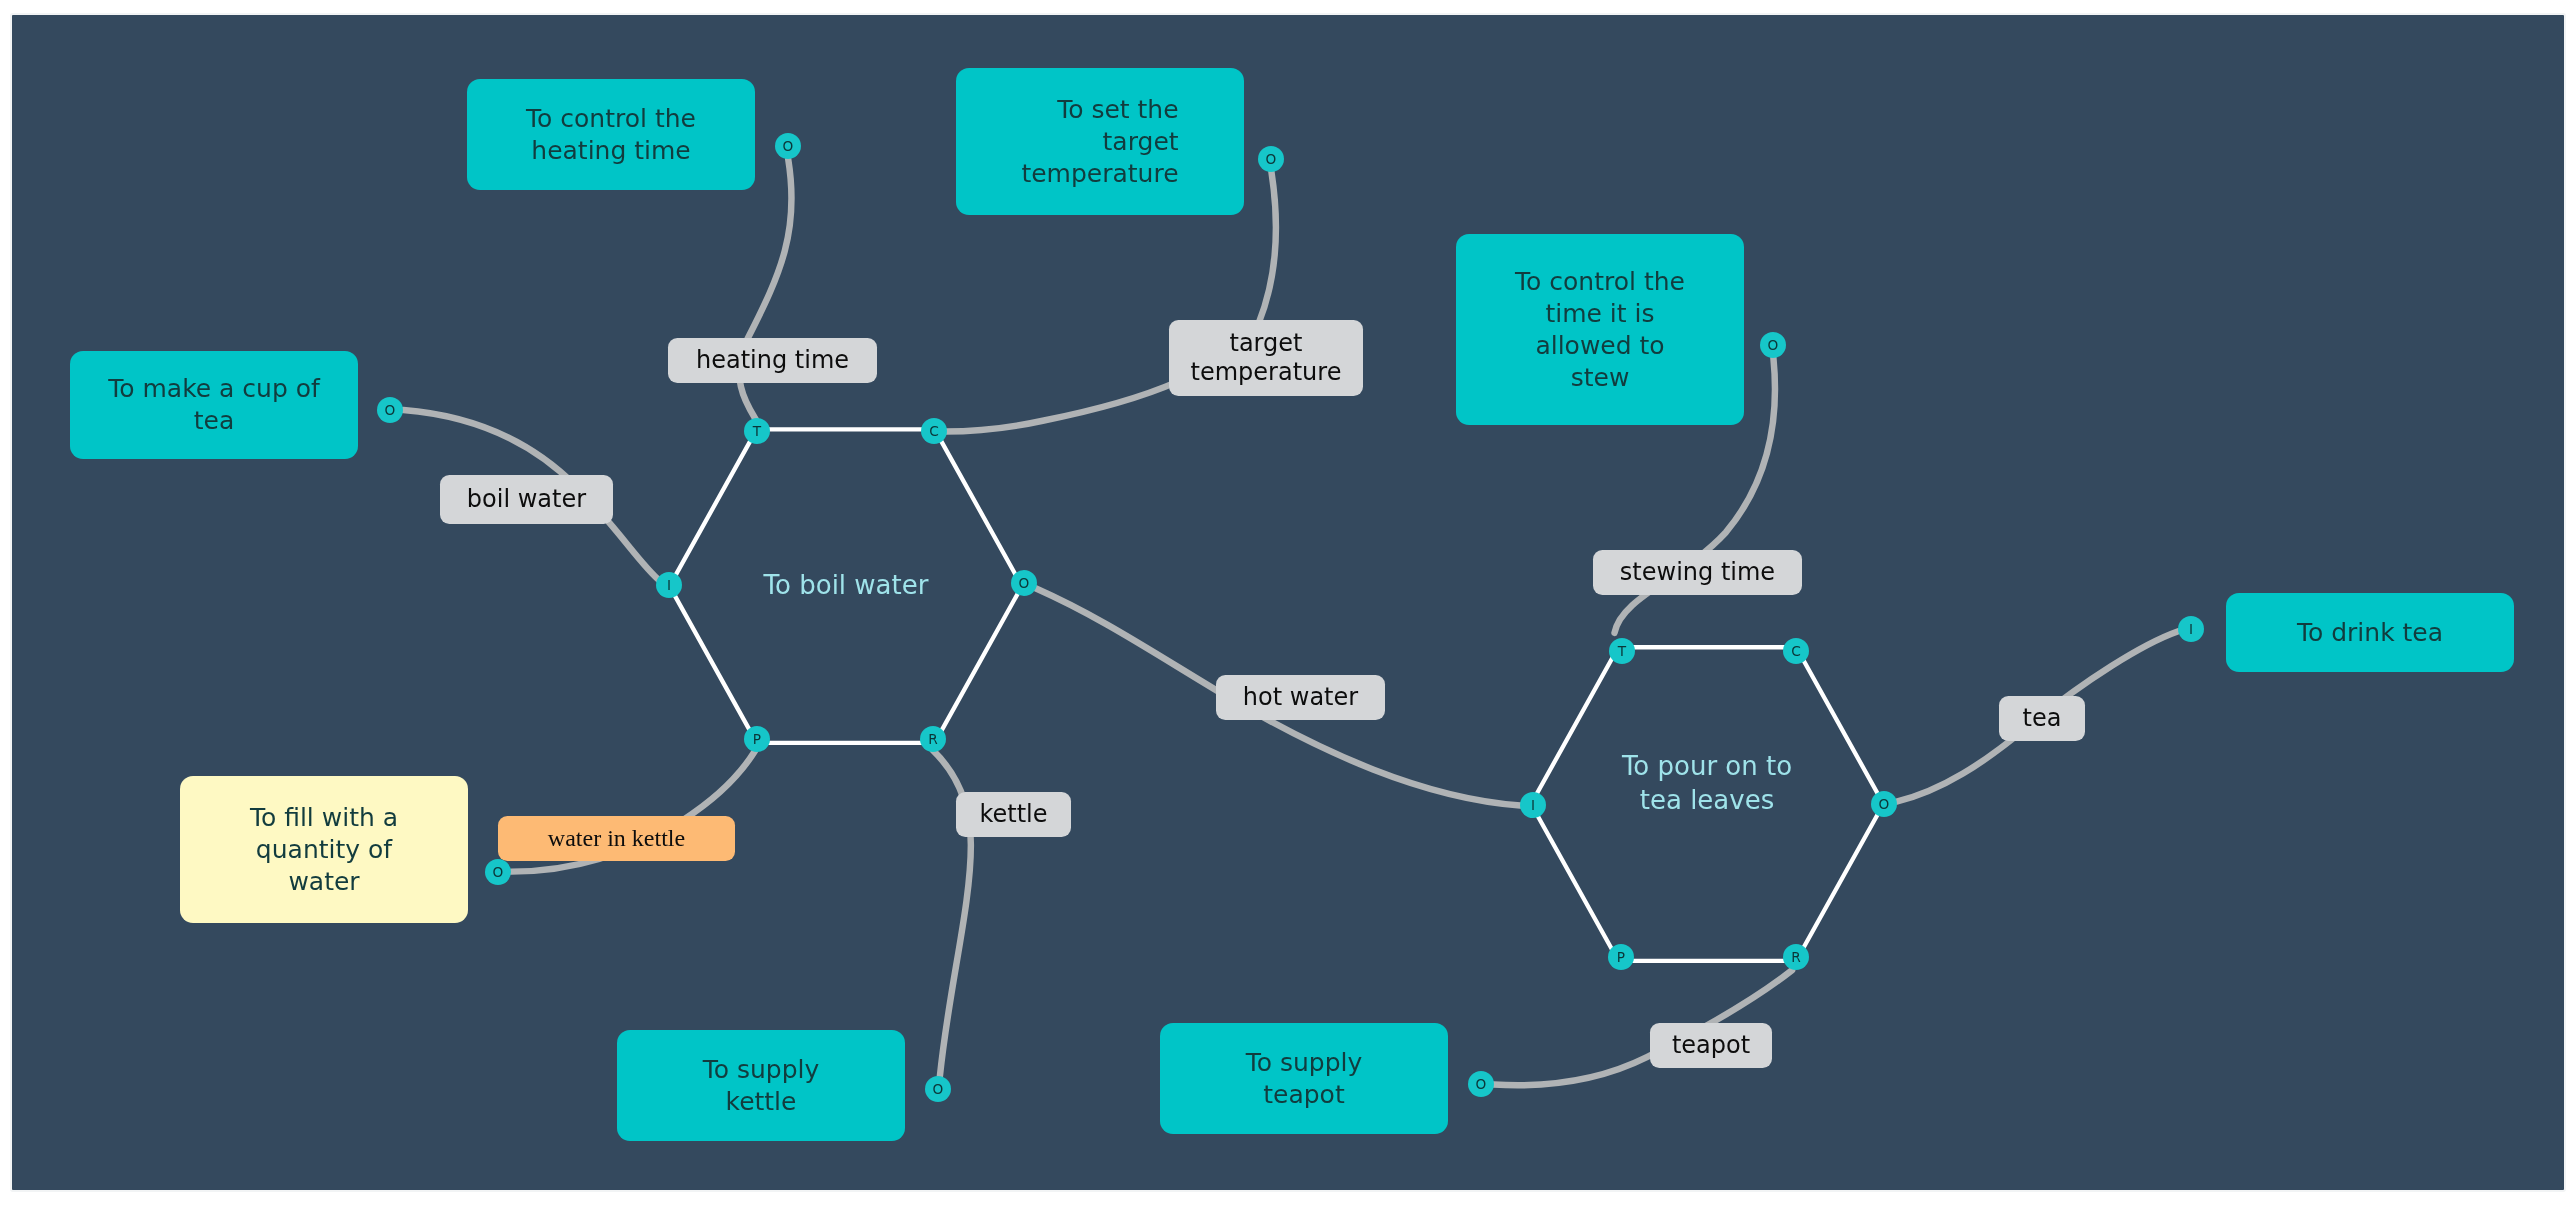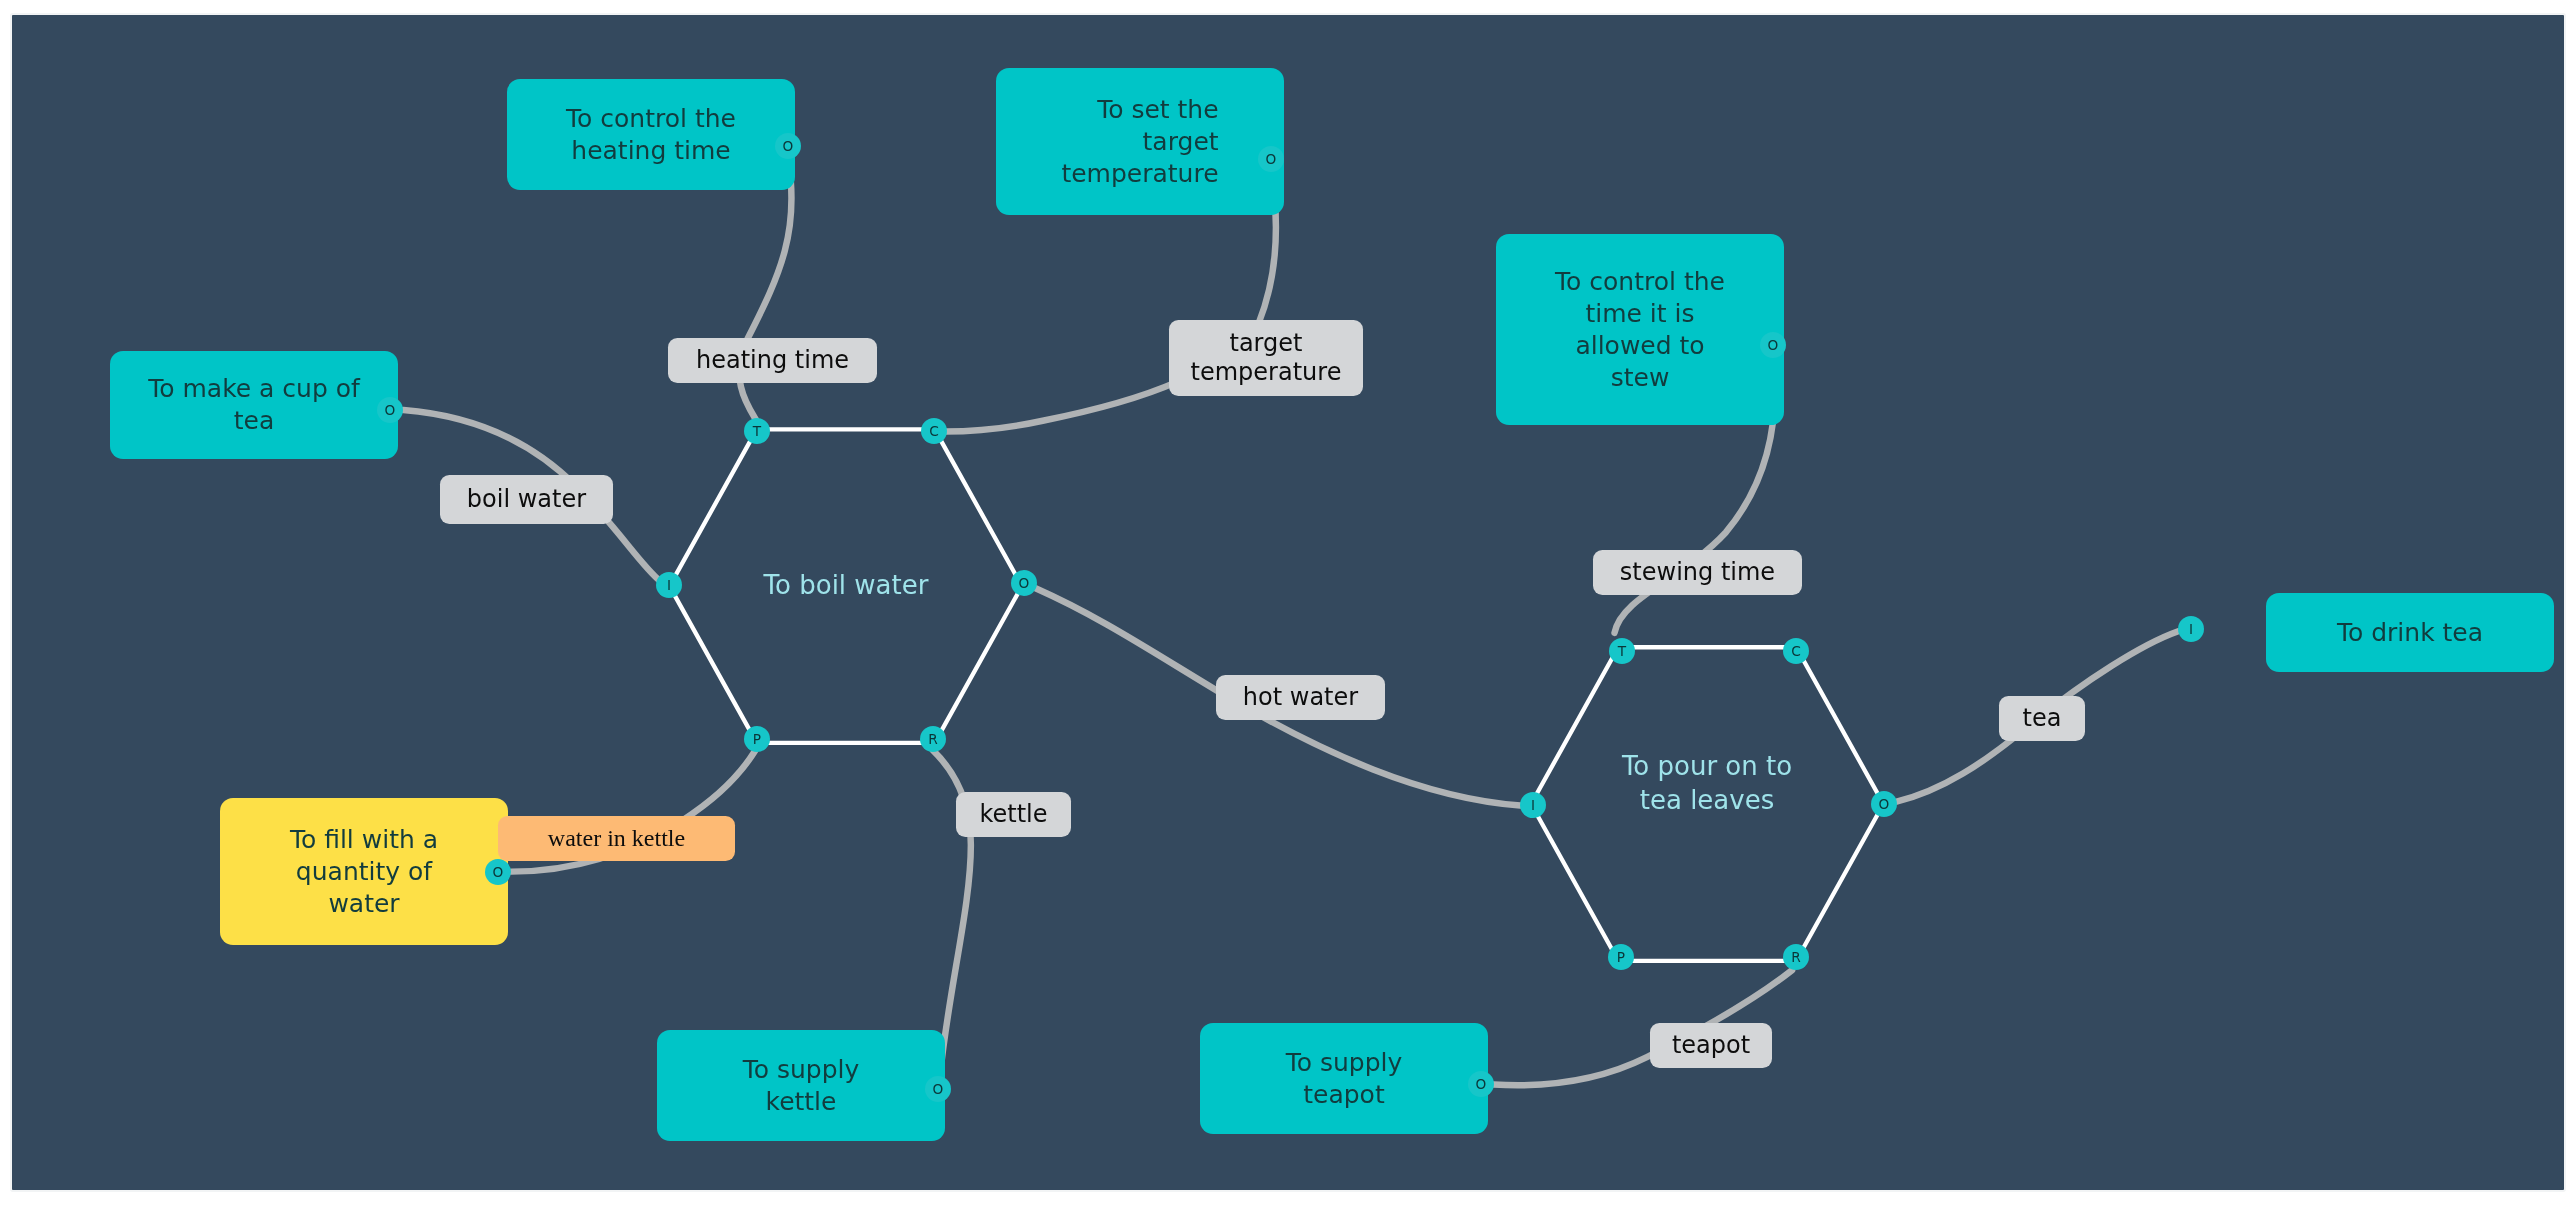--- a/index.html
+++ b/index.html
@@ -4,21 +4,21 @@
 <style>
   html,body{margin:0;padding:0;background:#ffffff;}
   body{font-family:"DejaVu Sans",sans-serif;}
   #stage{position:relative;width:2576px;height:1219px;background:#ffffff;overflow:hidden;}
   #canvas{position:absolute;left:10px;top:13px;width:2556px;height:1179px;
           background:#34495e;border:2.2px solid #f2f4f5;border-radius:2.9px;box-sizing:border-box;}
   svg#wires{position:absolute;left:0;top:0;width:2576px;height:1219px;pointer-events:none;}
   .gbox{position:absolute;background:#00c5c7;border-radius:13px;
         display:flex;align-items:center;justify-content:center;text-align:center;
         color:#123c3e;font-size:25px;line-height:1.28;padding:7.2px 10px;box-sizing:border-box;
-        font-family:"DejaVu Sans",sans-serif;margin-left:40px;}
+        font-family:"DejaVu Sans",sans-serif;}
   .flowlabel{position:absolute;background:#d4d6d8;border-radius:9.3px;
         display:flex;align-items:center;justify-content:center;text-align:center;
         color:#0d0d0d;font-size:24px;line-height:1.2;padding:4.3px 14.4px;box-sizing:border-box;
         white-space:pre-line;font-family:"DejaVu Sans",sans-serif;}
   .port{position:absolute;width:26px;height:26px;margin-left:-13px;margin-top:-13px;
         border-radius:50%;background:#16c6c9;color:#0b3638;font-size:13.7px;
         display:flex;align-items:center;justify-content:center;
         font-family:"DejaVu Sans",sans-serif;}
   .hexlabel{position:absolute;color:#9fe3ea;font-size:26px;line-height:1.3;text-align:center;
         transform:translate(-50%,-50%);white-space:pre-line;
@@ -62,21 +62,21 @@
 heating time</div>
       <div class="gbox" style="left: 956px; top: 68px; width: 288px; height: 147px; background: rgb(0, 197, 199); color: rgb(18, 60, 62); white-space: pre-line; text-align: right;">To set the
 target
 temperature</div>
       <div class="gbox" style="left: 1456px; top: 234px; width: 288px; height: 191px; background: rgb(0, 197, 199); color: rgb(18, 60, 62); white-space: pre-line;">To control the
 time it is
 allowed to
 stew</div>
       <div class="gbox" style="left: 70px; top: 351px; width: 288px; height: 108px; background: rgb(0, 197, 199); color: rgb(18, 60, 62); white-space: pre-line;">To make a cup of
 tea</div>
-      <div class="gbox" style="left: 180px; top: 798px; width: 288px; height: 147px; background: #fde047; color: rgb(18, 60, 62); white-space: pre-line;">To fill with a
+      <div class="gbox" style="left: 180px; top: 776px; width: 288px; height: 147px; background: #fef9c3; color: rgb(18, 60, 62); white-space: pre-line;">To fill with a
 quantity of
 water</div>
       <div class="gbox" style="left: 617px; top: 1030px; width: 288px; height: 111px; background: rgb(0, 197, 199); color: rgb(18, 60, 62); white-space: pre-line;">To supply
 kettle</div>
       <div class="gbox" style="left: 1160px; top: 1023px; width: 288px; height: 111px; background: rgb(0, 197, 199); color: rgb(18, 60, 62); white-space: pre-line;">To supply
 teapot</div>
       <div class="gbox" style="left: 2226px; top: 593px; width: 288px; height: 79px; background: rgb(0, 197, 199); color: rgb(18, 60, 62); white-space: pre-line;">To drink tea</div>
       <div class="port" style="left: 788px; top: 146px; background: rgb(22, 198, 201);">O</div>
       <div class="port" style="left: 1271px; top: 159px; background: rgb(22, 198, 201);">O</div>
       <div class="port" style="left: 1773px; top: 345px; background: rgb(22, 198, 201);">O</div>

